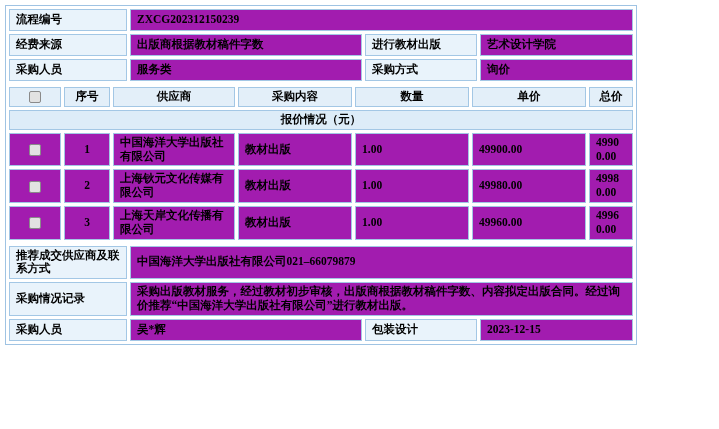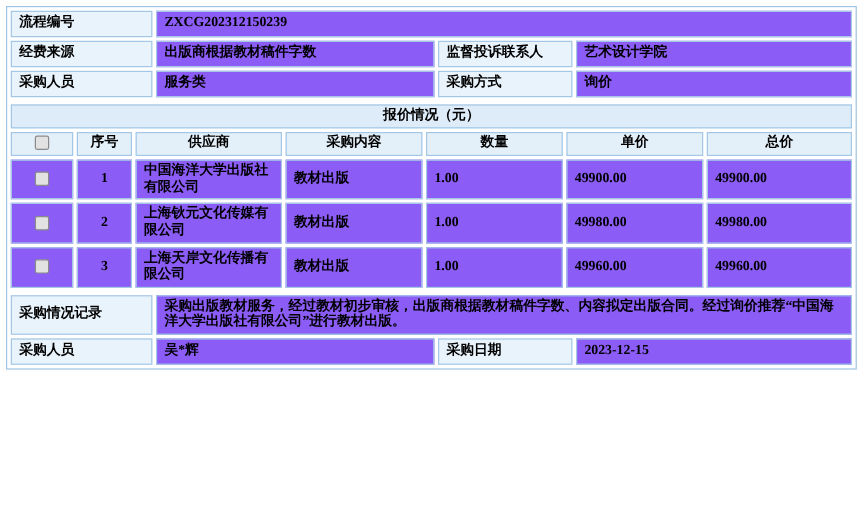--- a/index.html
+++ b/index.html
@@ -4,35 +4,35 @@
 <style>
   * { margin: 0; padding: 0; box-sizing: border-box; }
   html, body {
     width: 719px; height: 429px;
     background: #ffffff;
     font-family: "Liberation Serif", "DejaVu Serif", serif;
     color: #000;
     overflow: hidden;
   }
   .sheet { padding: 5px 5px 0 5px; }
-  .tbl-wrap { border: 1px solid #9fc3e3; width: 709px; }
+  .tbl-wrap { border: 1px solid #9fc3e3; width: 632px; }
   table {
     width: 100%;
     border-collapse: separate;
     border-spacing: 3px;
     table-layout: fixed;
   }
   td {
     border: 1px solid #a3c7e5;
     font-size: 11.5px;
     font-weight: bold;
     line-height: 1.2;
     padding: 2px 6px;
     vertical-align: middle;
-    background: #8b5cf6;
+    background: #a21caf;
     word-break: break-all;
   }
   td.lbl { background: #e9f3fb; text-align: left; }
   td.band { background: #ddecf8; text-align: center; height: 18px; }
   td.hdr { background: #e3eff9; text-align: center; height: 20px; }
   td.ctr { text-align: center; }
   .t-top td { height: 22px; }
   .t-quote td.cell { height: 23px; }
   .t-bot td { height: 22px; }
   .chkbox {
@@ -59,21 +59,21 @@
           <col>
         </colgroup>
       <tbody>
           <tr>
         <td class="lbl">流程编号</td>
         <td colspan="3">ZXCG202312150239</td>
       </tr>
       <tr>
         <td class="lbl">经费来源</td>
         <td>出版商根据教材稿件字数</td>
-        <td class="lbl">监督投诉联系人</td>
+        <td class="lbl">进行教材出版</td>
         <td>艺术设计学院</td>
       </tr>
       <tr>
         <td class="lbl">采购人员</td>
         <td>服务类</td>
         <td class="lbl">采购方式</td>
         <td>询价</td>
       </tr>
     </tbody>
       </table>
@@ -83,30 +83,30 @@
         <col style="width:52px">
           <col style="width:46px">
           <col style="width:122px">
         <col style="width:114px">
           <col style="width:114px">
           <col style="width:114px">
           <col>
       </colgroup>
       <tbody>
           <tr>
-        <td colspan="7" class="band">报价情况（元）</td>
-      </tr>
-      <tr>
         <td class="hdr"><span class="chkbox"></span></td>
         <td class="hdr">序号</td>
         <td class="hdr">供应商</td>
         <td class="hdr">采购内容</td>
         <td class="hdr">数量</td>
         <td class="hdr">单价</td>
         <td class="hdr">总价</td>
+      </tr>
+      <tr>
+        <td colspan="7" class="band">报价情况（元）</td>
       </tr>
       <tr>
         <td class="cell ctr"><span class="chkbox"></span></td>
         <td class="cell ctr">1</td>
         <td class="cell">中国海洋大学出版社有限公司</td>
         <td class="cell">教材出版</td>
         <td class="cell">1.00</td>
         <td class="cell">49900.00</td>
         <td class="cell">49900.00</td>
       </tr>
@@ -132,28 +132,32 @@
       </table>
 
     <table class="t-bot">
       <colgroup>
           <col style="width:118px">
           <col style="width:232px">
           <col style="width:112px">
           <col>
         </colgroup>
       <tbody>
+          <tr>
+        <td class="lbl">推荐成交供应商及联系方式</td>
+        <td colspan="3">中国海洋大学出版社有限公司021–66079879</td>
+      </tr>
       <tr>
         <td class="lbl">采购情况记录</td>
         <td colspan="3">采购出版教材服务，经过教材初步审核，出版商根据教材稿件字数、内容拟定出版合同。经过询价推荐“中国海洋大学出版社有限公司”进行教材出版。</td>
       </tr>
       <tr>
         <td class="lbl">采购人员</td>
         <td>吴*辉</td>
-        <td class="lbl">采购日期</td>
+        <td class="lbl">包装设计</td>
         <td>2023-12-15</td>
       </tr>
     </tbody>
       </table>
 
   </div>
 
 </div>
 
 </body></html>

